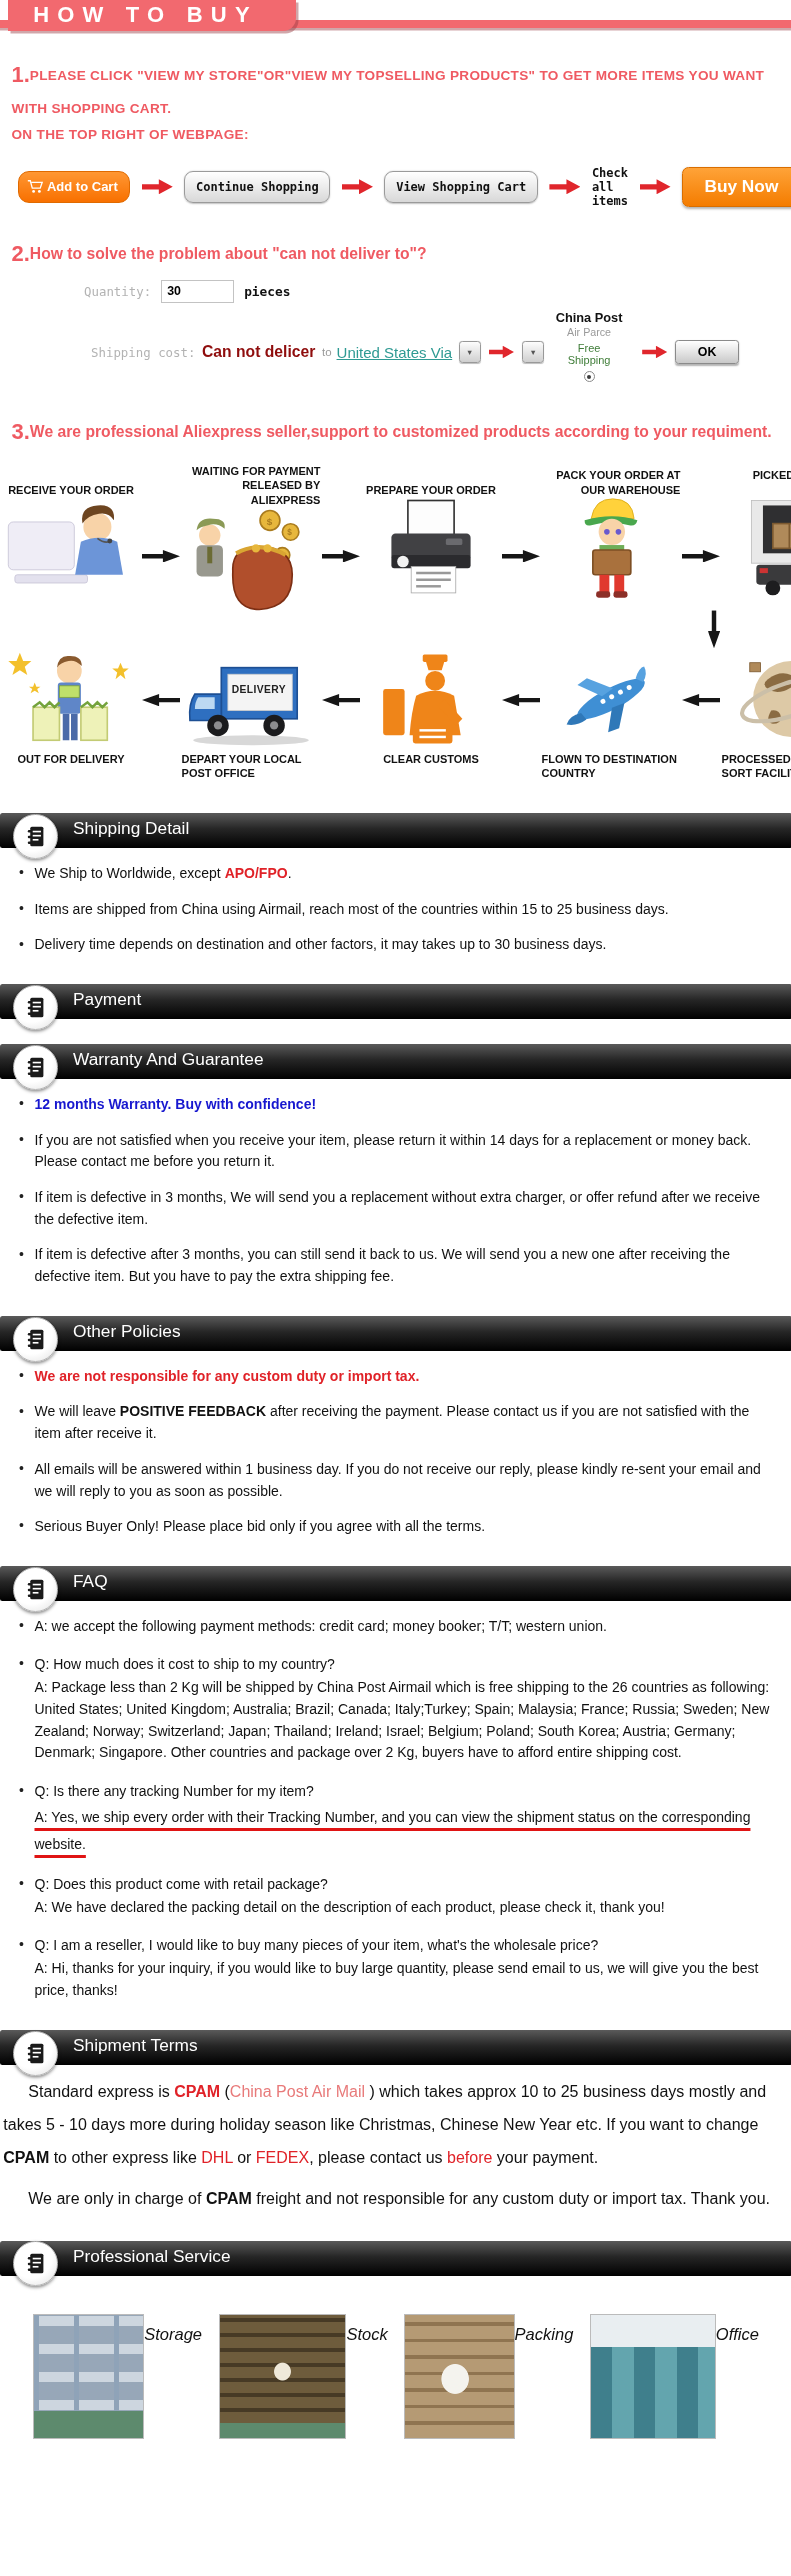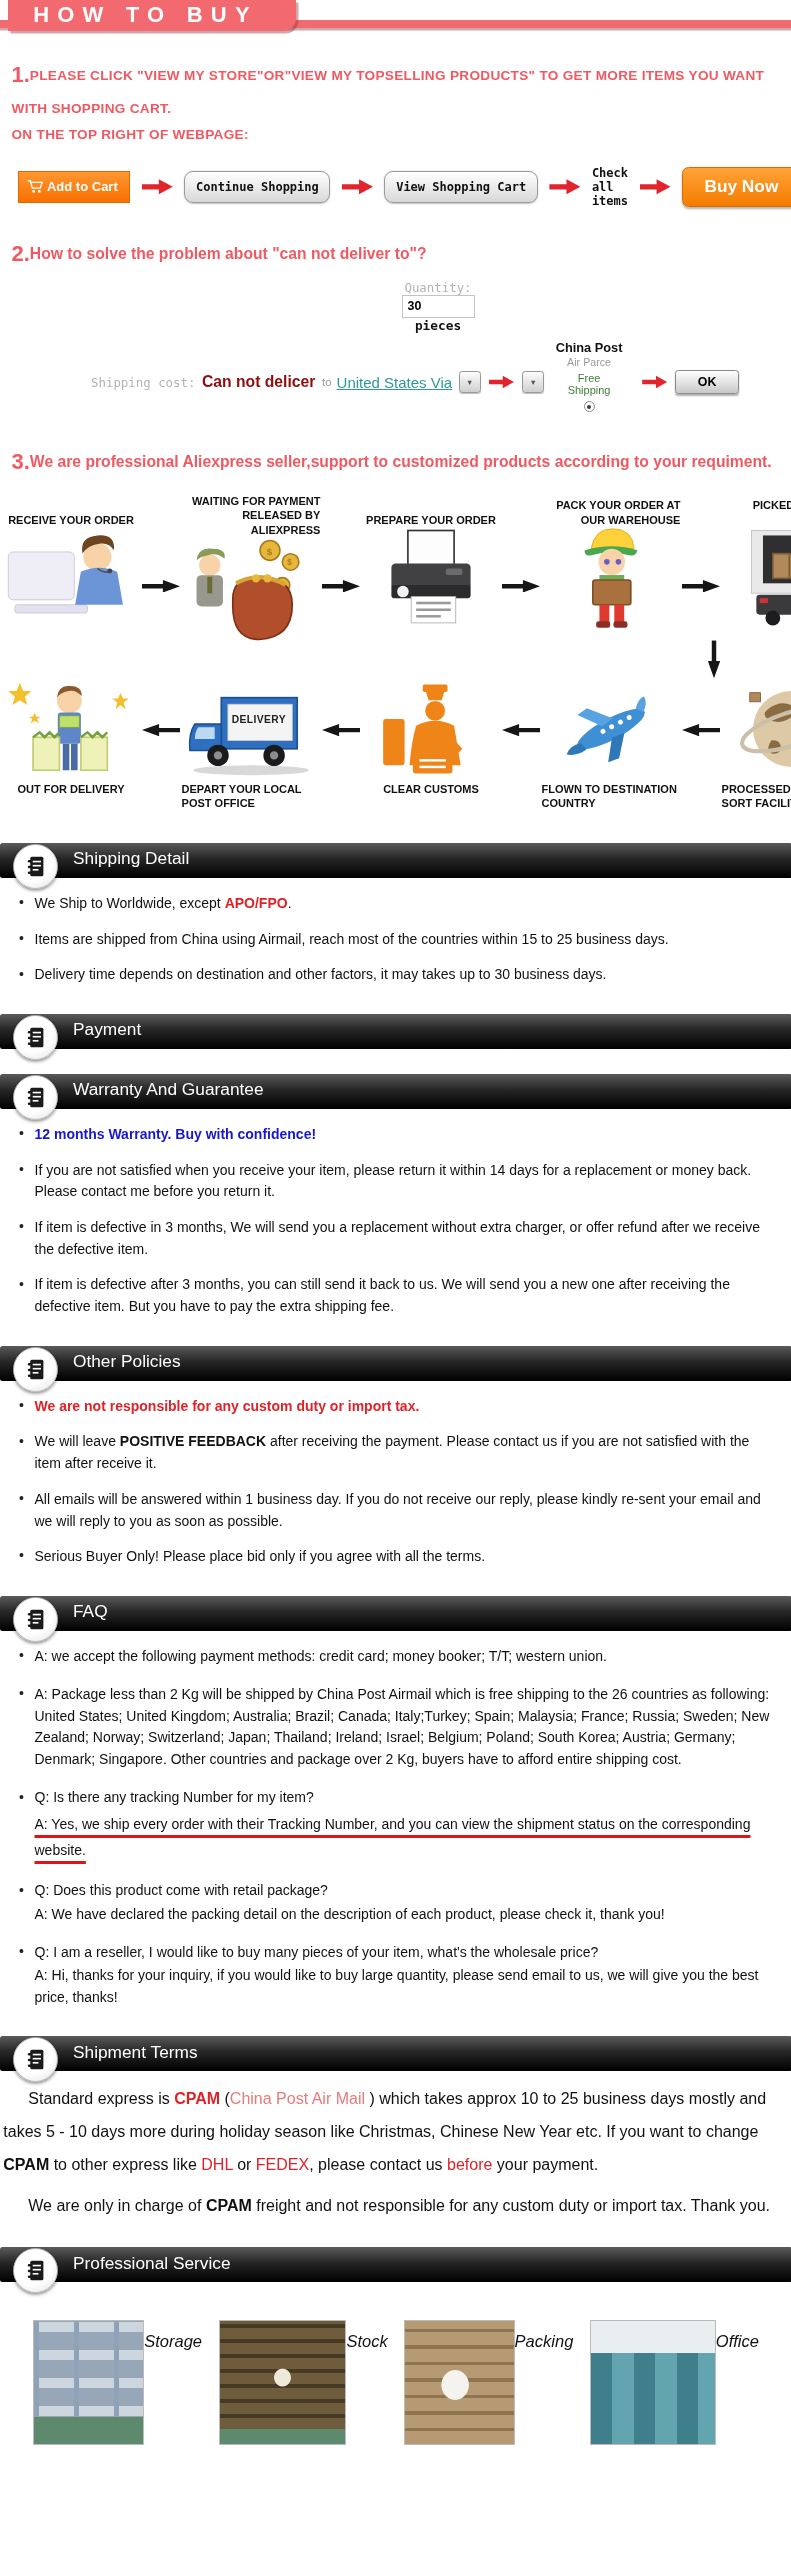--- a/index.html
+++ b/index.html
@@ -15,21 +15,21 @@
               border-radius:0 0 13px 0;box-shadow:2.5px 2.5px 0 rgba(150,60,66,.45);}
 
   
   .step-head{color:#ef5a62;font-weight:bold;margin:0 0 3.3px 11.5px;line-height:1.9;}
   .step-num{font-size:22px;vertical-align:-1.6px;}
   .s1-line{font-size:13.6px;letter-spacing:0.3px;}
   .s2-title,.s3-title{font-size:15.7px;}
 
   
   .flow1{display:flex;align-items:center;gap:11.5px;margin:18px 0 25px 18px;}
-  .btn{border-radius:0;white-space:nowrap;cursor:pointer;}
+  .btn{border-radius:11px;white-space:nowrap;cursor:pointer;}
   .btn-add{background:linear-gradient(#ff9733,#f87000);color:#fff;font-weight:bold;font-size:13px;
            padding:7.4px 11.5px 7.4px 8.2px;display:flex;align-items:center;gap:3.3px;border:0.8px solid #e06a00;}
   .btn-gray{background:linear-gradient(#ffffff,#d8d8d8);border:0.8px solid #9a9a9a;color:#111;
             font-family:"DejaVu Sans Mono",monospace;font-weight:bold;font-size:12px;padding:8.2px 10.7px;
             border-radius:9px;box-shadow:0 0.8px 1.6px rgba(0,0,0,.25);}
   .check-all{font-family:"DejaVu Sans Mono",monospace;font-weight:bold;font-size:12px;}
   .btn-buy{background:linear-gradient(#ffa338,#f47c00);color:#fff;font-weight:bold;font-size:17.3px;
            padding:8.2px 21.4px;border:0.8px solid #d96e00;border-radius:6.6px;box-shadow:0 1.6px 2.5px rgba(0,0,0,.3);}
   .arr{display:inline-block;width:31px;height:15px;background:#e0262c;
        clip-path:polygon(0 32%,55% 32%,55% 0,100% 50%,55% 100%,55% 68%,0 68%);flex:none;}
@@ -155,21 +155,21 @@
     <span class="check-all">Check all items</span>
     <span class="arr"></span>
     <button class="btn btn-buy">Buy Now</button>
   </div>
 
   <div class="step-head">
     <span class="step-num">2.</span><span class="s2-title">How to solve the problem about "can not deliver to"?</span>
   </div>
 
   <div class="form2">
-    <div class="frow" style="margin-left:84px;flex-direction:column;">
+    <div class="frow" style="margin-left:84px;">
       <span class="glabel">Quantity:</span>
       <input class="qty-input" value="30" style="">
       <span class="pieces">pieces</span>
     </div>
     <div class="frow" style="margin-left:91px;">
       <span class="glabel">Shipping cost:</span>
       <span class="cannot">Can not delicer</span>
       <span class="to-word">to</span>
       <a class="dest-link" href="#">United States Via</a>
       <span class="dd"></span>
@@ -474,20 +474,21 @@
           <rect x="2" y="20" width="5" height="3" rx="1.5" fill="#1a1a1a"></rect>
         </svg>
     </div>
     <div class="sec-title">FAQ</div>
   </div>
   <ul class="bullets faq">
     <li>
       <div class="a"><span>A: we accept the following payment methods: credit card; money booker; T/T; western union.</span></div>
     </li>
     <li>
+      <div class="q">Q: How much does it cost to ship to my country?</div>
       <div class="a"><span>A: Package less than 2 Kg will be shipped by China Post Airmail which is free shipping to the 26 countries as following: United States; United Kingdom; Australia; Brazil; Canada; Italy;Turkey; Spain; Malaysia; France; Russia; Sweden; New Zealand; Norway; Switzerland; Japan;  Thailand; Ireland; Israel; Belgium; Poland; South Korea; Austria; Germany; Denmark;  Singapore.  Other countries and package over 2 Kg, buyers have to afford entire shipping cost.</span></div>
     </li>
     <li>
       <div class="q">Q: Is there any tracking Number for my item?</div>
       <div class="a" style="line-height:1.9;"><span class="c-underline-red">A: Yes, we ship every order with their Tracking Number, and you can view the shipment status on the corresponding website.</span></div>
     </li>
     <li>
       <div class="q">Q: Does this product come with retail package?</div>
       <div class="a"><span>A: We have declared the packing detail on the description of each product, please check it,  thank you!</span></div>
     </li>

